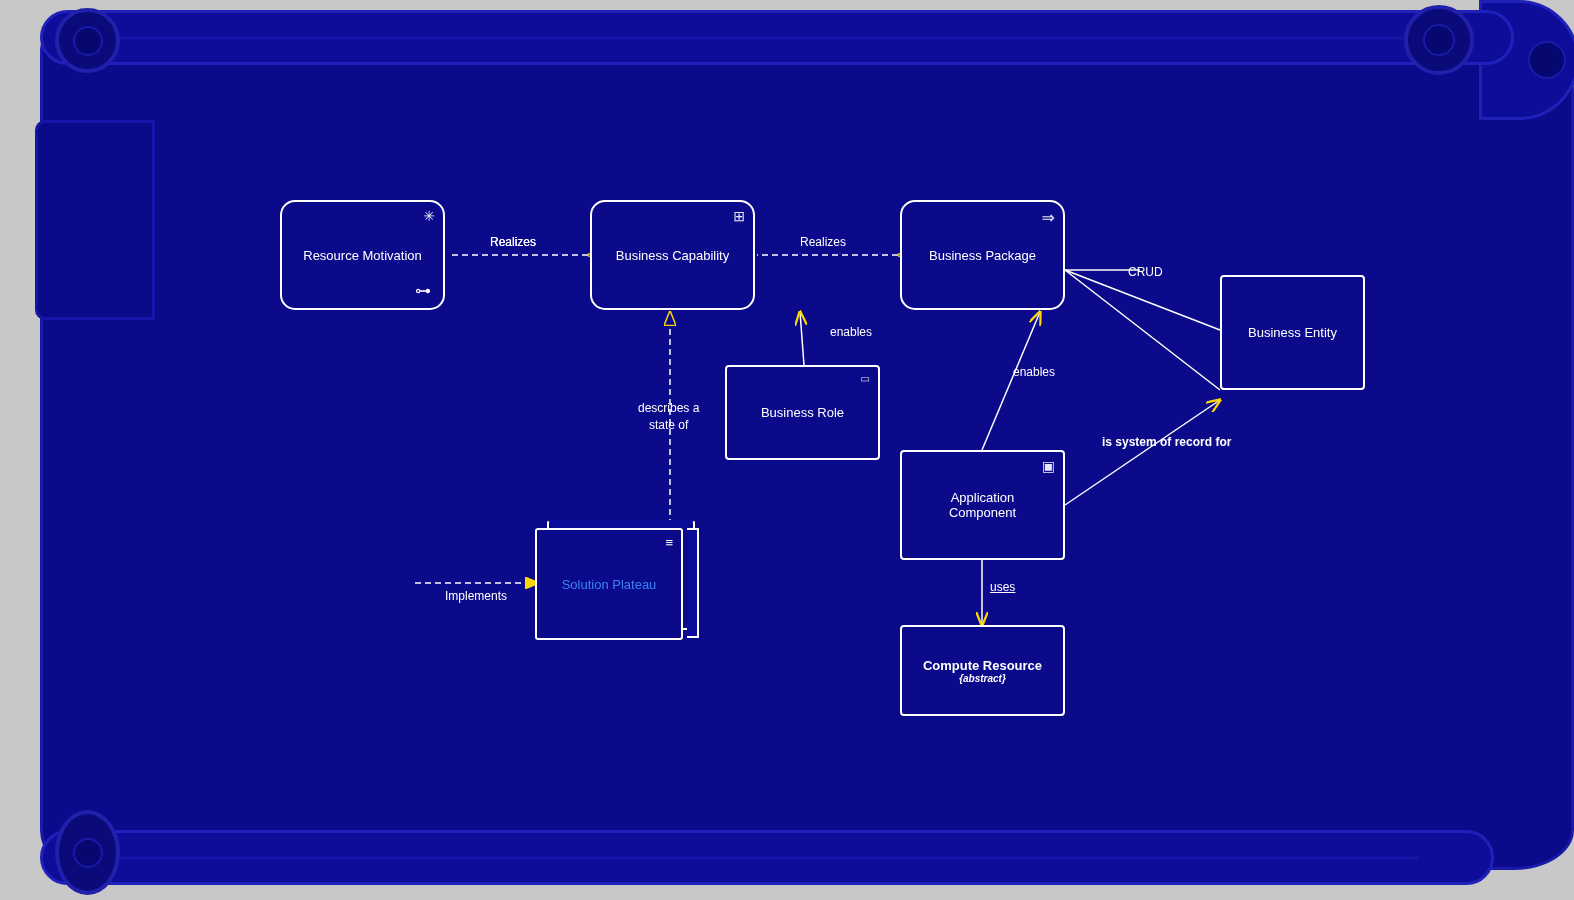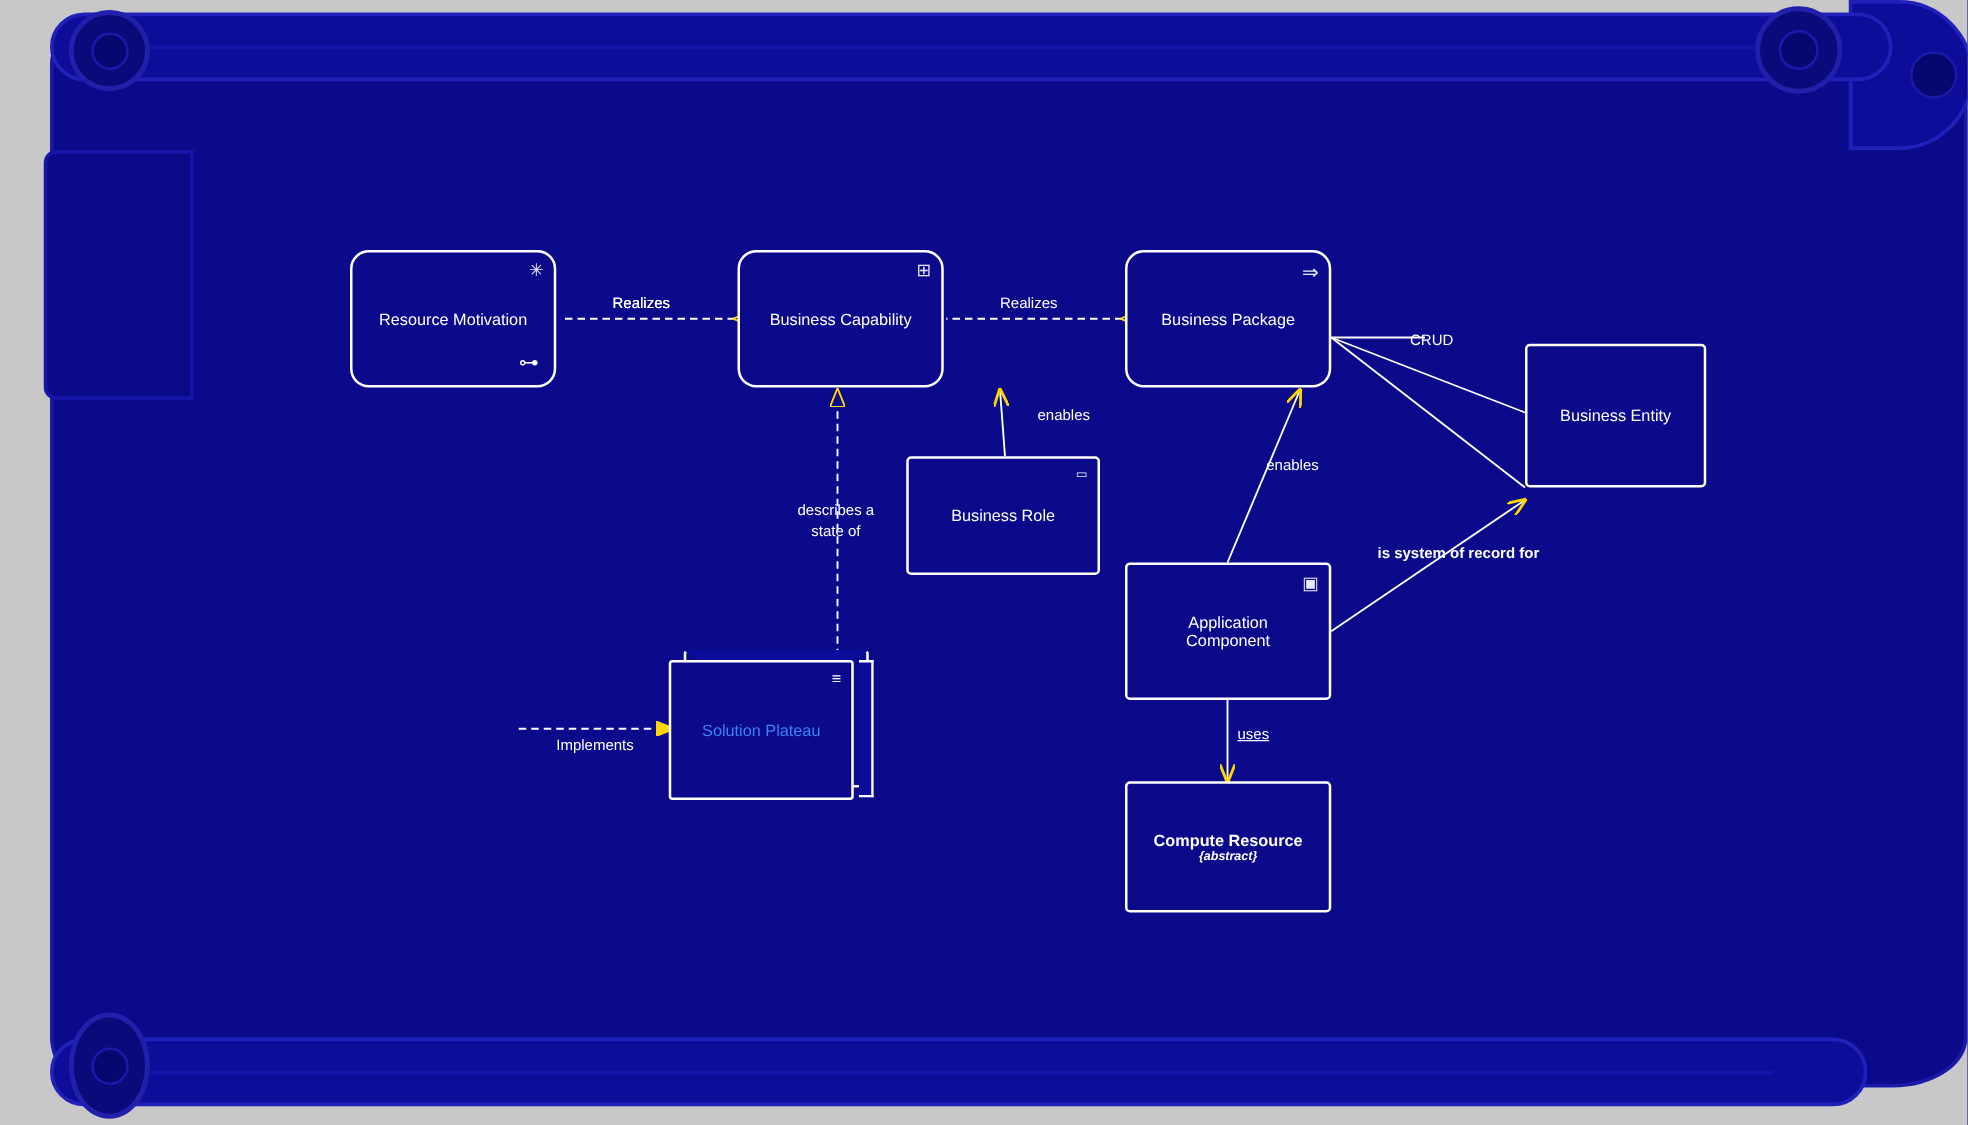--- a/index.html
+++ b/index.html
@@ -282,21 +282,21 @@
     <div class="node node-square" style="left:565px;top:285px;width:155px;height:95px;">
       <span class="node-icon" style="font-size:10px;">▭</span>
       <span>Business Role</span>
     </div>
 
     <div class="node node-square" style="left:740px;top:370px;width:165px;height:110px;">
       <span class="node-icon">▣</span>
       <span>Application<br>Component</span>
     </div>
 
-    <div class="node node-square node-bold" style="left:740px;top:545px;width:165px;height:105px;">
+    <div class="node node-square node-bold" style="left:740px;top:545px;width:165px;height:91px;">
       <span style="font-weight:bold;">Compute Resource</span>
       <span class="abstract-text">{abstract}</span>
     </div>
 
 
     <div style="position:absolute;left:375px;top:440px;width:160px;height:120px;">
 
       <div style="position:absolute;left:12px;top:0;width:148px;height:110px;background:#0a0a8a;border:2px solid white;border-radius:3px;"></div>
 
       <div style="position:absolute;left:152px;top:8px;width:12px;height:110px;background:#0c0c9a;border-top:2px solid white;border-right:2px solid white;border-bottom:2px solid white;

